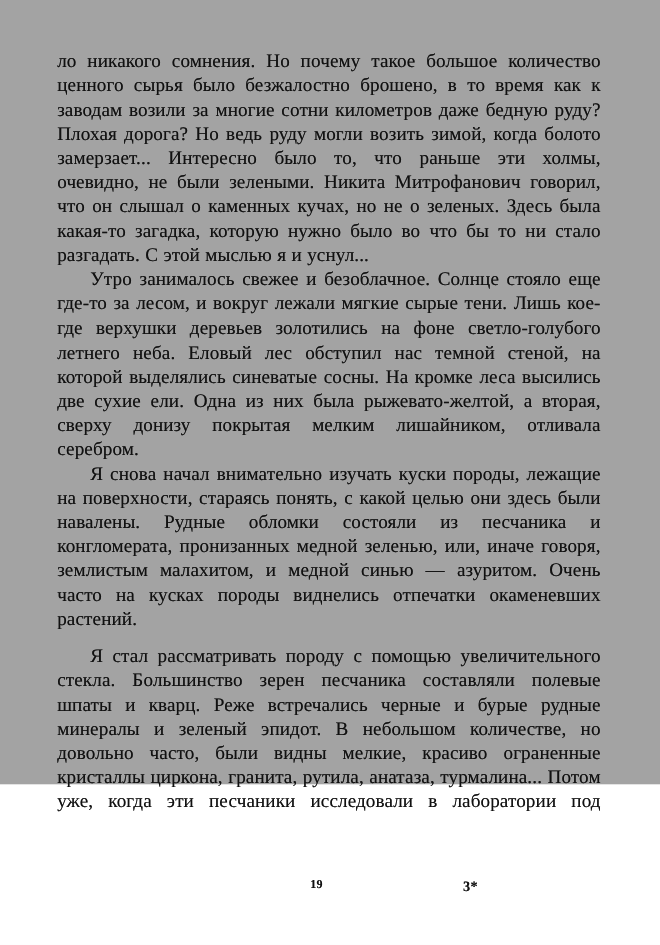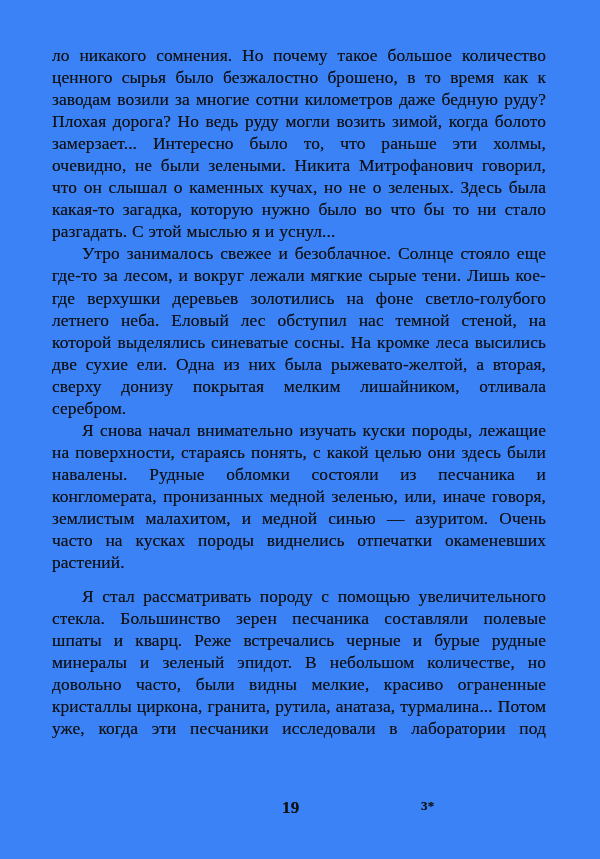--- a/index.html
+++ b/index.html
@@ -15,22 +15,22 @@
     overflow: hidden;
     font-family: "Liberation Serif", "DejaVu Serif", serif;
     color: #111111;
   }
 
   #page-scan {
     position: absolute;
     left: 0;
     top: 0;
     width: 600px;
-    height: 859px;
-    background: #3b82f6;
+    height: 713px;
+    background: #a3a3a3;
   }
 
   #text-column {
     position: absolute;
     left: 52px;
     top: 44px;
     width: 494px;
   }
 
   .para {
@@ -61,21 +61,21 @@
     position: absolute;
     left: 52px;
     top: 798px;
     width: 494px;
     height: 24px;
   }
   #page-number {
     position: absolute;
     left: 230px;
     top: 0;
-    font-size: 17px;
+    font-size: 11px;
     font-weight: 700;
     letter-spacing: 0.2px;
     text-shadow: 0 0 0.4px rgba(0,0,0,0.5);
   }
   #signature-mark {
     position: absolute;
     left: 369px;
     top: 0;
     font-size: 13px;
     font-weight: 700;

